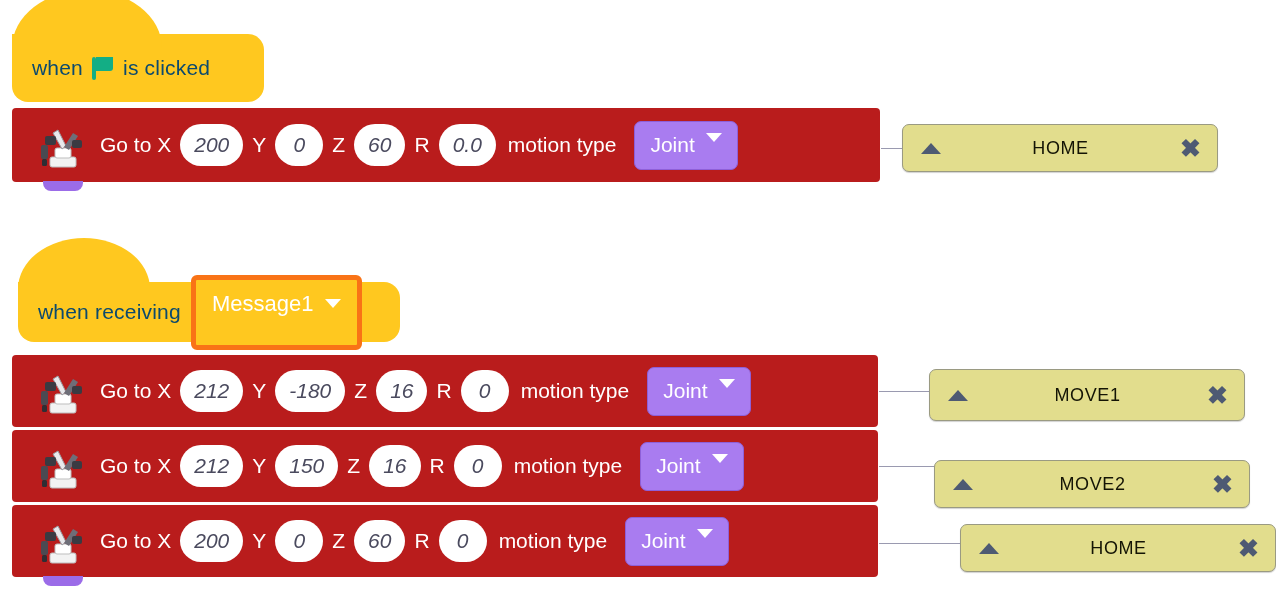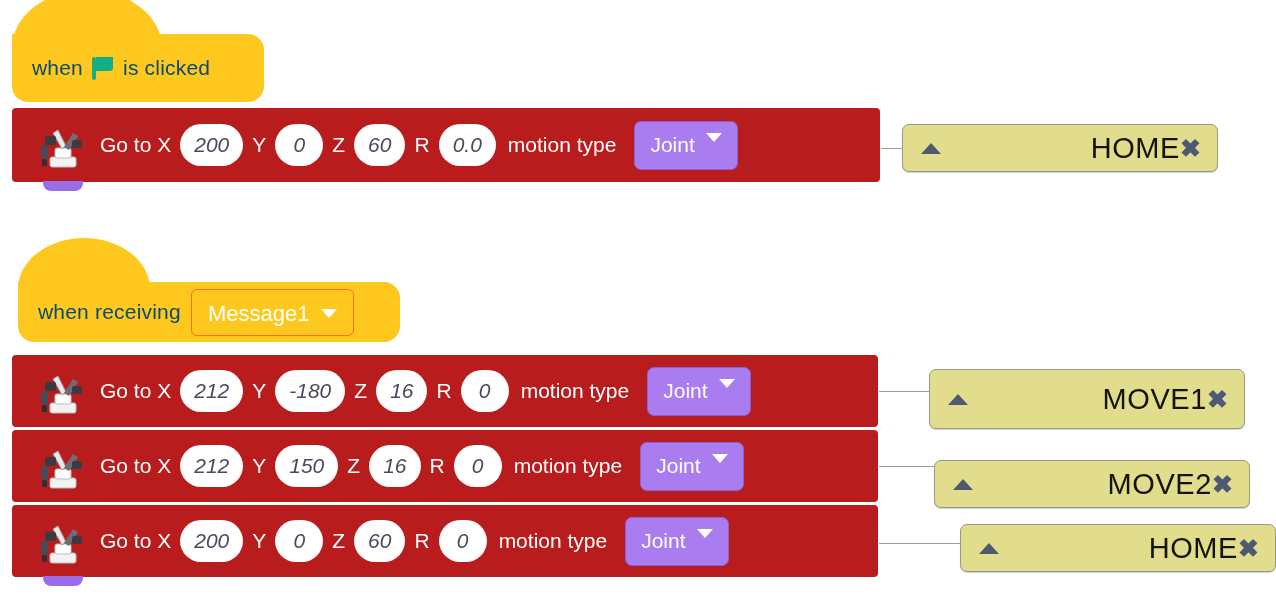--- a/index.html
+++ b/index.html
@@ -49,25 +49,25 @@
   .flag .cloth{
     position:absolute;left:6px;top:2px;width:17px;height:14px;
     background:#13AE85;
     border-radius:0 0 3px 0;
   }
 
   
   .hat-dd{
     position:relative;z-index:3;
     background:#FFC81F;
-    border:1px solid #f97316;
+    border:5px solid #f97316;
     border-radius:6px;
     color:#ffffff;
     font-size:22px;
-    padding:11px 16px 8px 16px;
+    padding:11px 16px 28px 16px;
     display:flex;align-items:center;gap:12px;
     white-space:nowrap;
   }
   .caret{
     width:0;height:0;
     border-left:8px solid transparent;
     border-right:8px solid transparent;
     border-top:9px solid #ffffff;
   }
 
@@ -140,23 +140,23 @@
   .tag .tri{
     width:0;height:0;
     border-left:10px solid transparent;
     border-right:10px solid transparent;
     border-bottom:11px solid #4E5A73;
     margin-left:18px;
     flex:0 0 auto;
   }
   .tag .tag-label{
     flex:1 1 auto;
-    text-align:right;
+    text-align:center;
     color:#141405;
-    font-size:29px;
+    font-size:18px;
     letter-spacing:.6px;
   }
   .tag .x{
     flex:0 0 auto;
     margin-right:16px;
     color:#4E5A73;
     font-size:25px;
     font-weight:bold;
     line-height:1;
   }
@@ -252,21 +252,21 @@
     <span class="oval">16</span>
     <span class="txt">R</span>
     <span class="oval">0</span>
     <span class="txt gap">motion type</span>
     <span class="blk-dd">
       <span>Joint</span>
       <span class="caret"></span>
     </span>
   </div>
   <div class="conn" style="left:879px;top:391px;width:51px;"></div>
-  <div class="tag" style="left:929px;top:369px;width:316px;height:60px;">
+  <div class="tag" style="left:929px;top:369px;width:316px;height:52px;">
     <span class="tri"></span>
     <span class="tag-label">MOVE1</span>
     <span class="x">✖</span>
   </div>
 
   <div class="blk nub-hidden" style="left:12px;top:430px;width:866px;height:72px;">
     <span class="arm">
       <svg width="58" height="48" viewBox="0 0 58 48">
         <rect x="16" y="36" width="26" height="10" rx="2" fill="#F2F2F2" stroke="#BDBDBD" stroke-width="1"></rect>
         <rect x="21" y="27" width="16" height="10" rx="2" fill="#FFFFFF" stroke="#BDBDBD" stroke-width="1"></rect>

